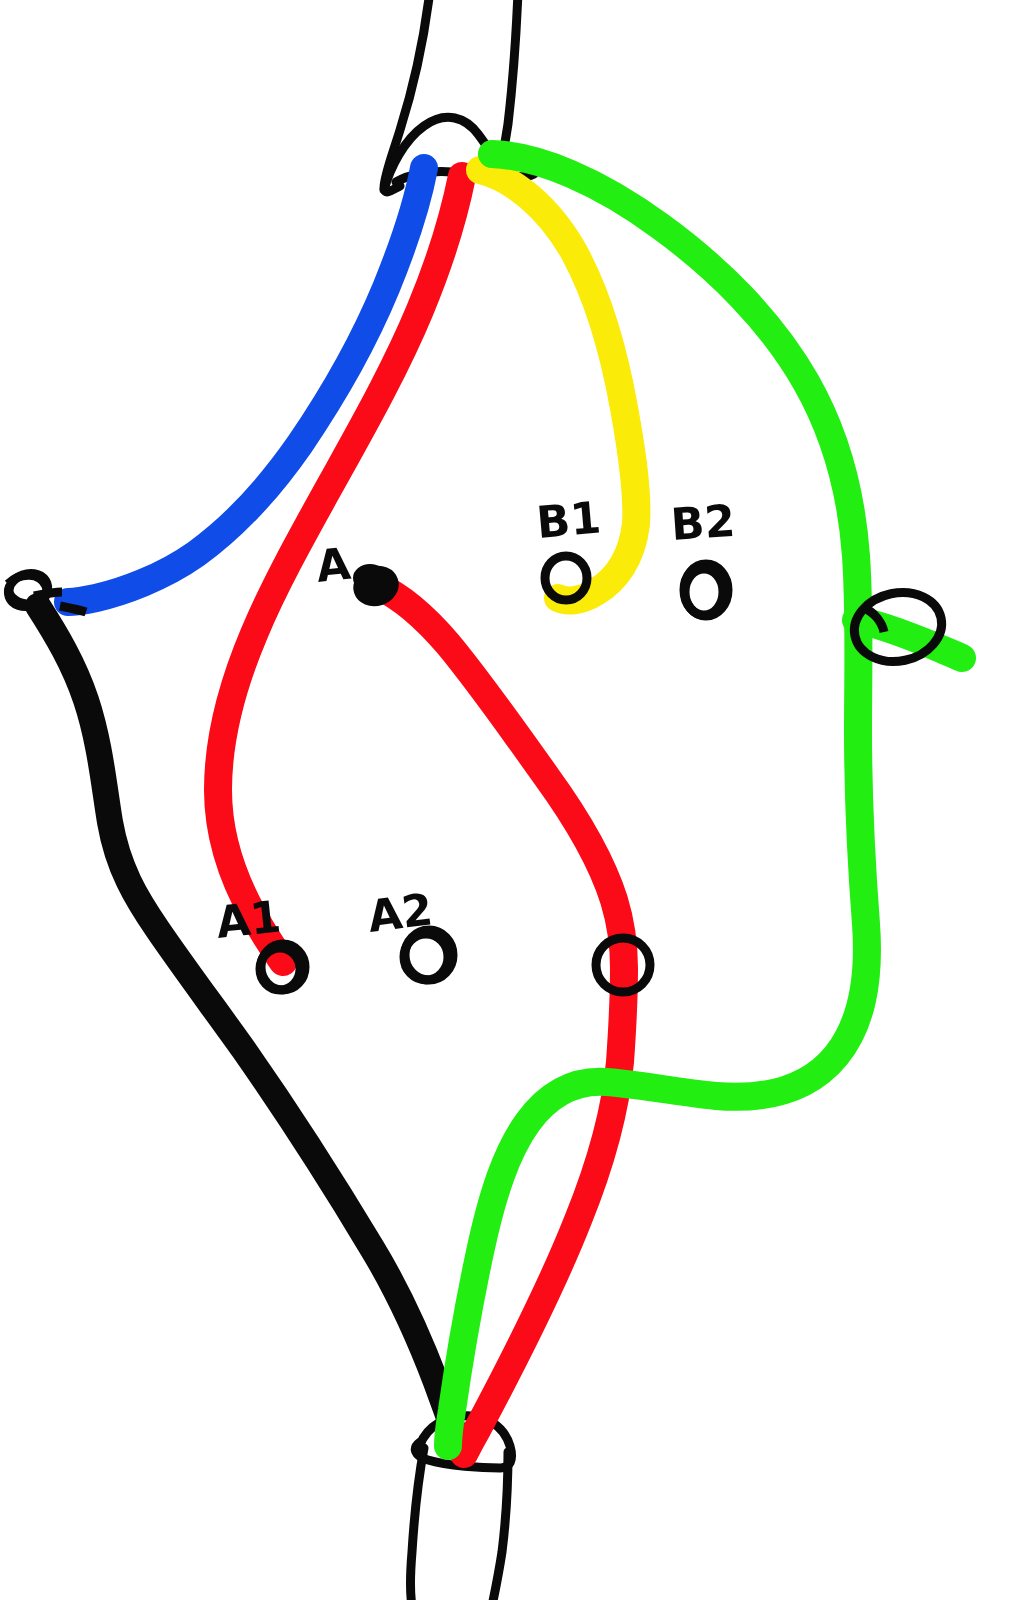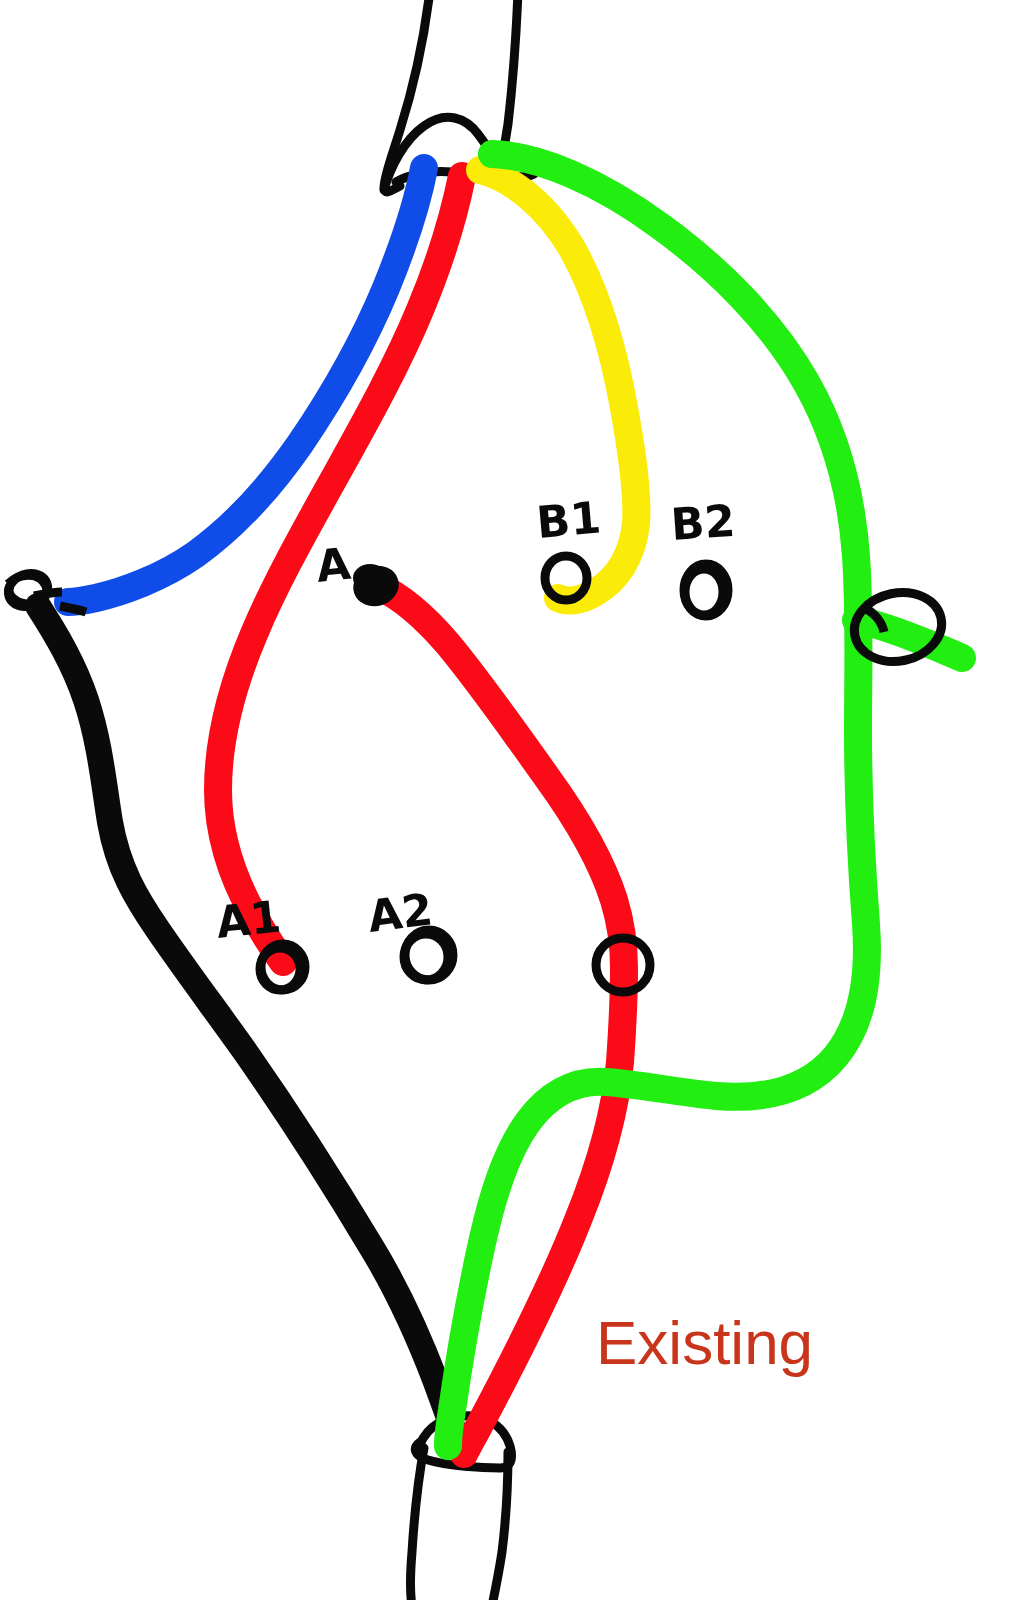--- a/index.html
+++ b/index.html
@@ -191,15 +191,14 @@
     <text class="hand-label" x="538" y="538" transform="rotate(-5 538 538)">B1</text>
 
     <text class="hand-label" x="672" y="540" transform="rotate(-4 672 540)">B2</text>
 
     <text class="hand-label" x="218" y="938" transform="rotate(-6 218 938)">A1</text>
 
     <text class="hand-label" x="370" y="932" transform="rotate(-7 370 932)">A2</text>
 
   </svg>
 
-  <div class="caption-text" style="left:596px; top:1307px; color:#c8351a;">Existing</div>
 
 </div>
 
 </body></html>

